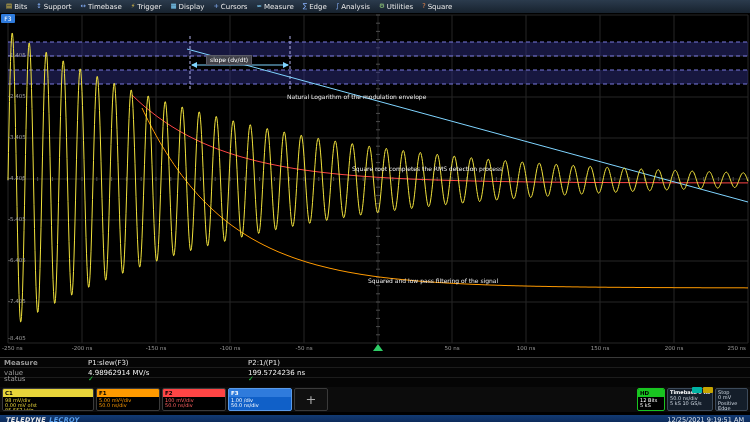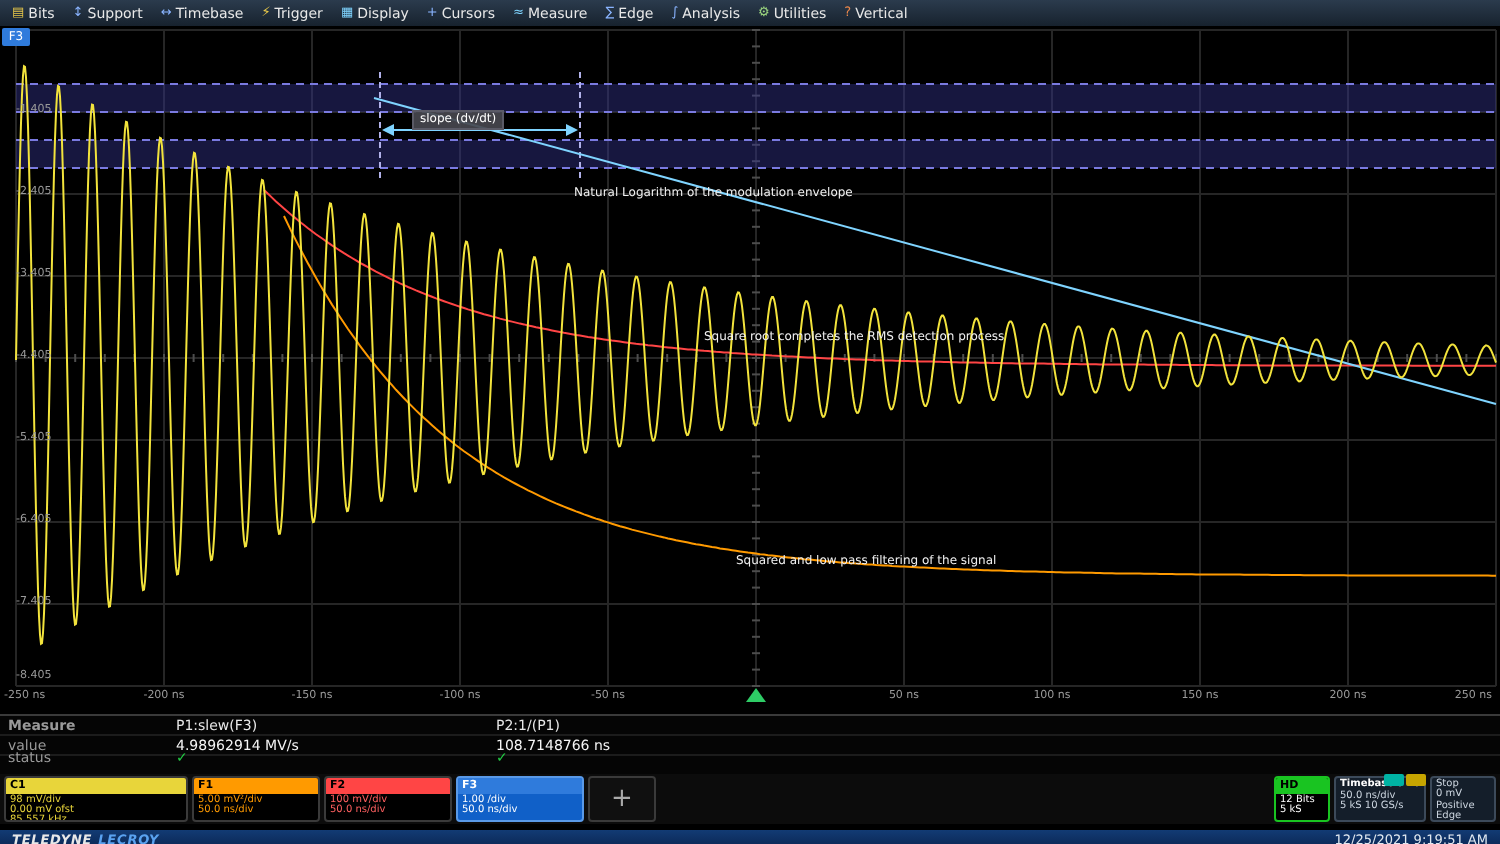--- a/index.html
+++ b/index.html
@@ -116,21 +116,21 @@
     <div class="menu-item">
         <span class="mi" style="color:#8ab4ff">∫</span>
         <span>Analysis</span>
       </div>
     <div class="menu-item">
         <span class="mi" style="color:#9ad47f">⚙</span>
         <span>Utilities</span>
       </div>
     <div class="menu-item">
         <span class="mi" style="color:#e8864a">?</span>
-        <span>Vertical</span>
+        <span>Square</span>
       </div>
   </div>
 
   <div class="plot">
     <svg id="scope-svg" width="750" height="343" viewBox="0 0 750 343">
         <g>
           <line x1="8" y1="1" x2="8" y2="329" stroke="#262626" stroke-width="1"></line>
           <line x1="82" y1="1" x2="82" y2="329" stroke="#262626" stroke-width="1"></line>
           <line x1="156" y1="1" x2="156" y2="329" stroke="#262626" stroke-width="1"></line>
           <line x1="230" y1="1" x2="230" y2="329" stroke="#262626" stroke-width="1"></line>
@@ -292,21 +292,21 @@
 
   <div class="measure">
     <div class="mrow" style="top:0">
       <span class="rlabel mtitle">Measure</span>
       <span class="c1col mhead">P1:slew(F3)</span>
       <span class="c2col mhead">P2:1/(P1)</span>
     </div>
     <div class="mrow" style="top:10px">
       <span class="rlabel">value</span>
       <span class="c1col mval">4.98962914 MV/s</span>
-      <span class="c2col mval">108.7148766 ns</span>
+      <span class="c2col mval">199.5724236 ns</span>
     </div>
     <div class="mrow" style="top:16px;border-bottom:none">
       <span class="rlabel">status</span>
       <span class="c1col mstat">✓</span>
       <span class="c2col mstat">✓</span>
     </div>
   </div>
 
   <div class="descbar">
 

